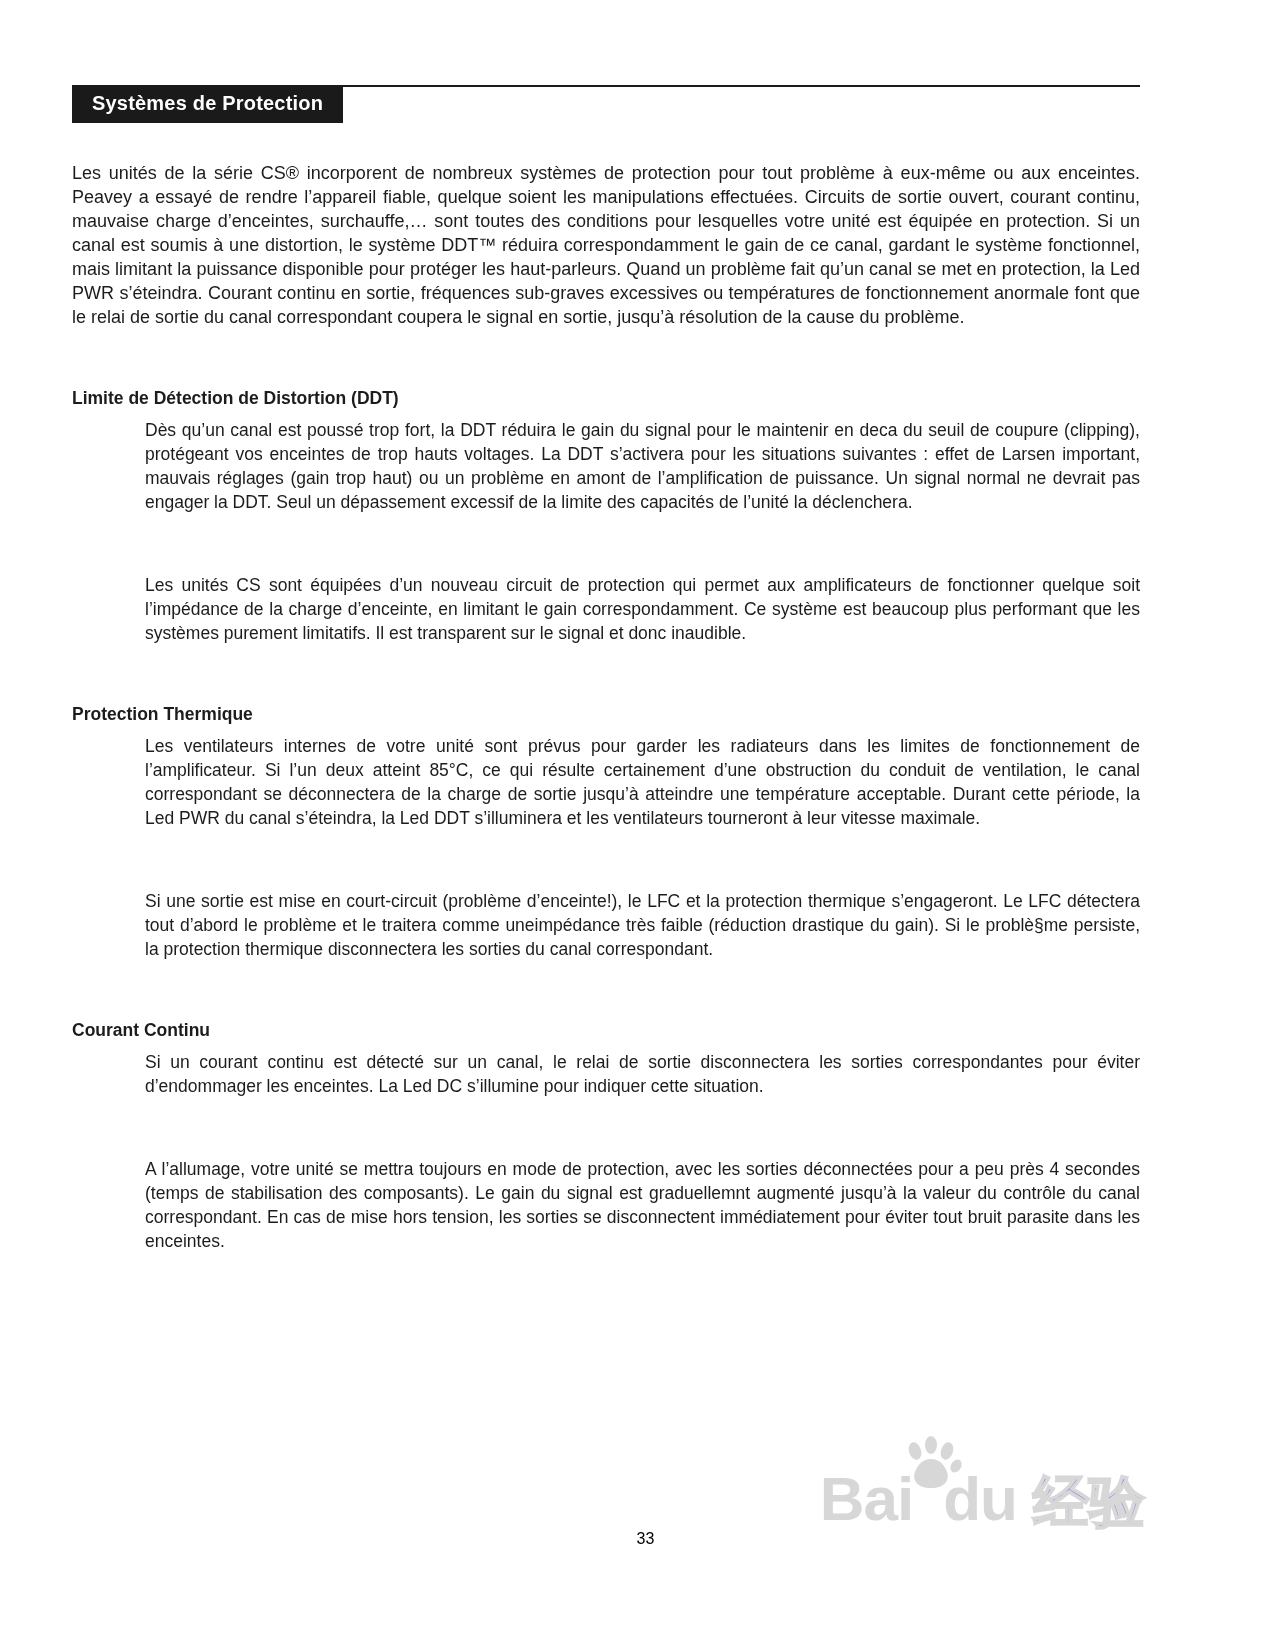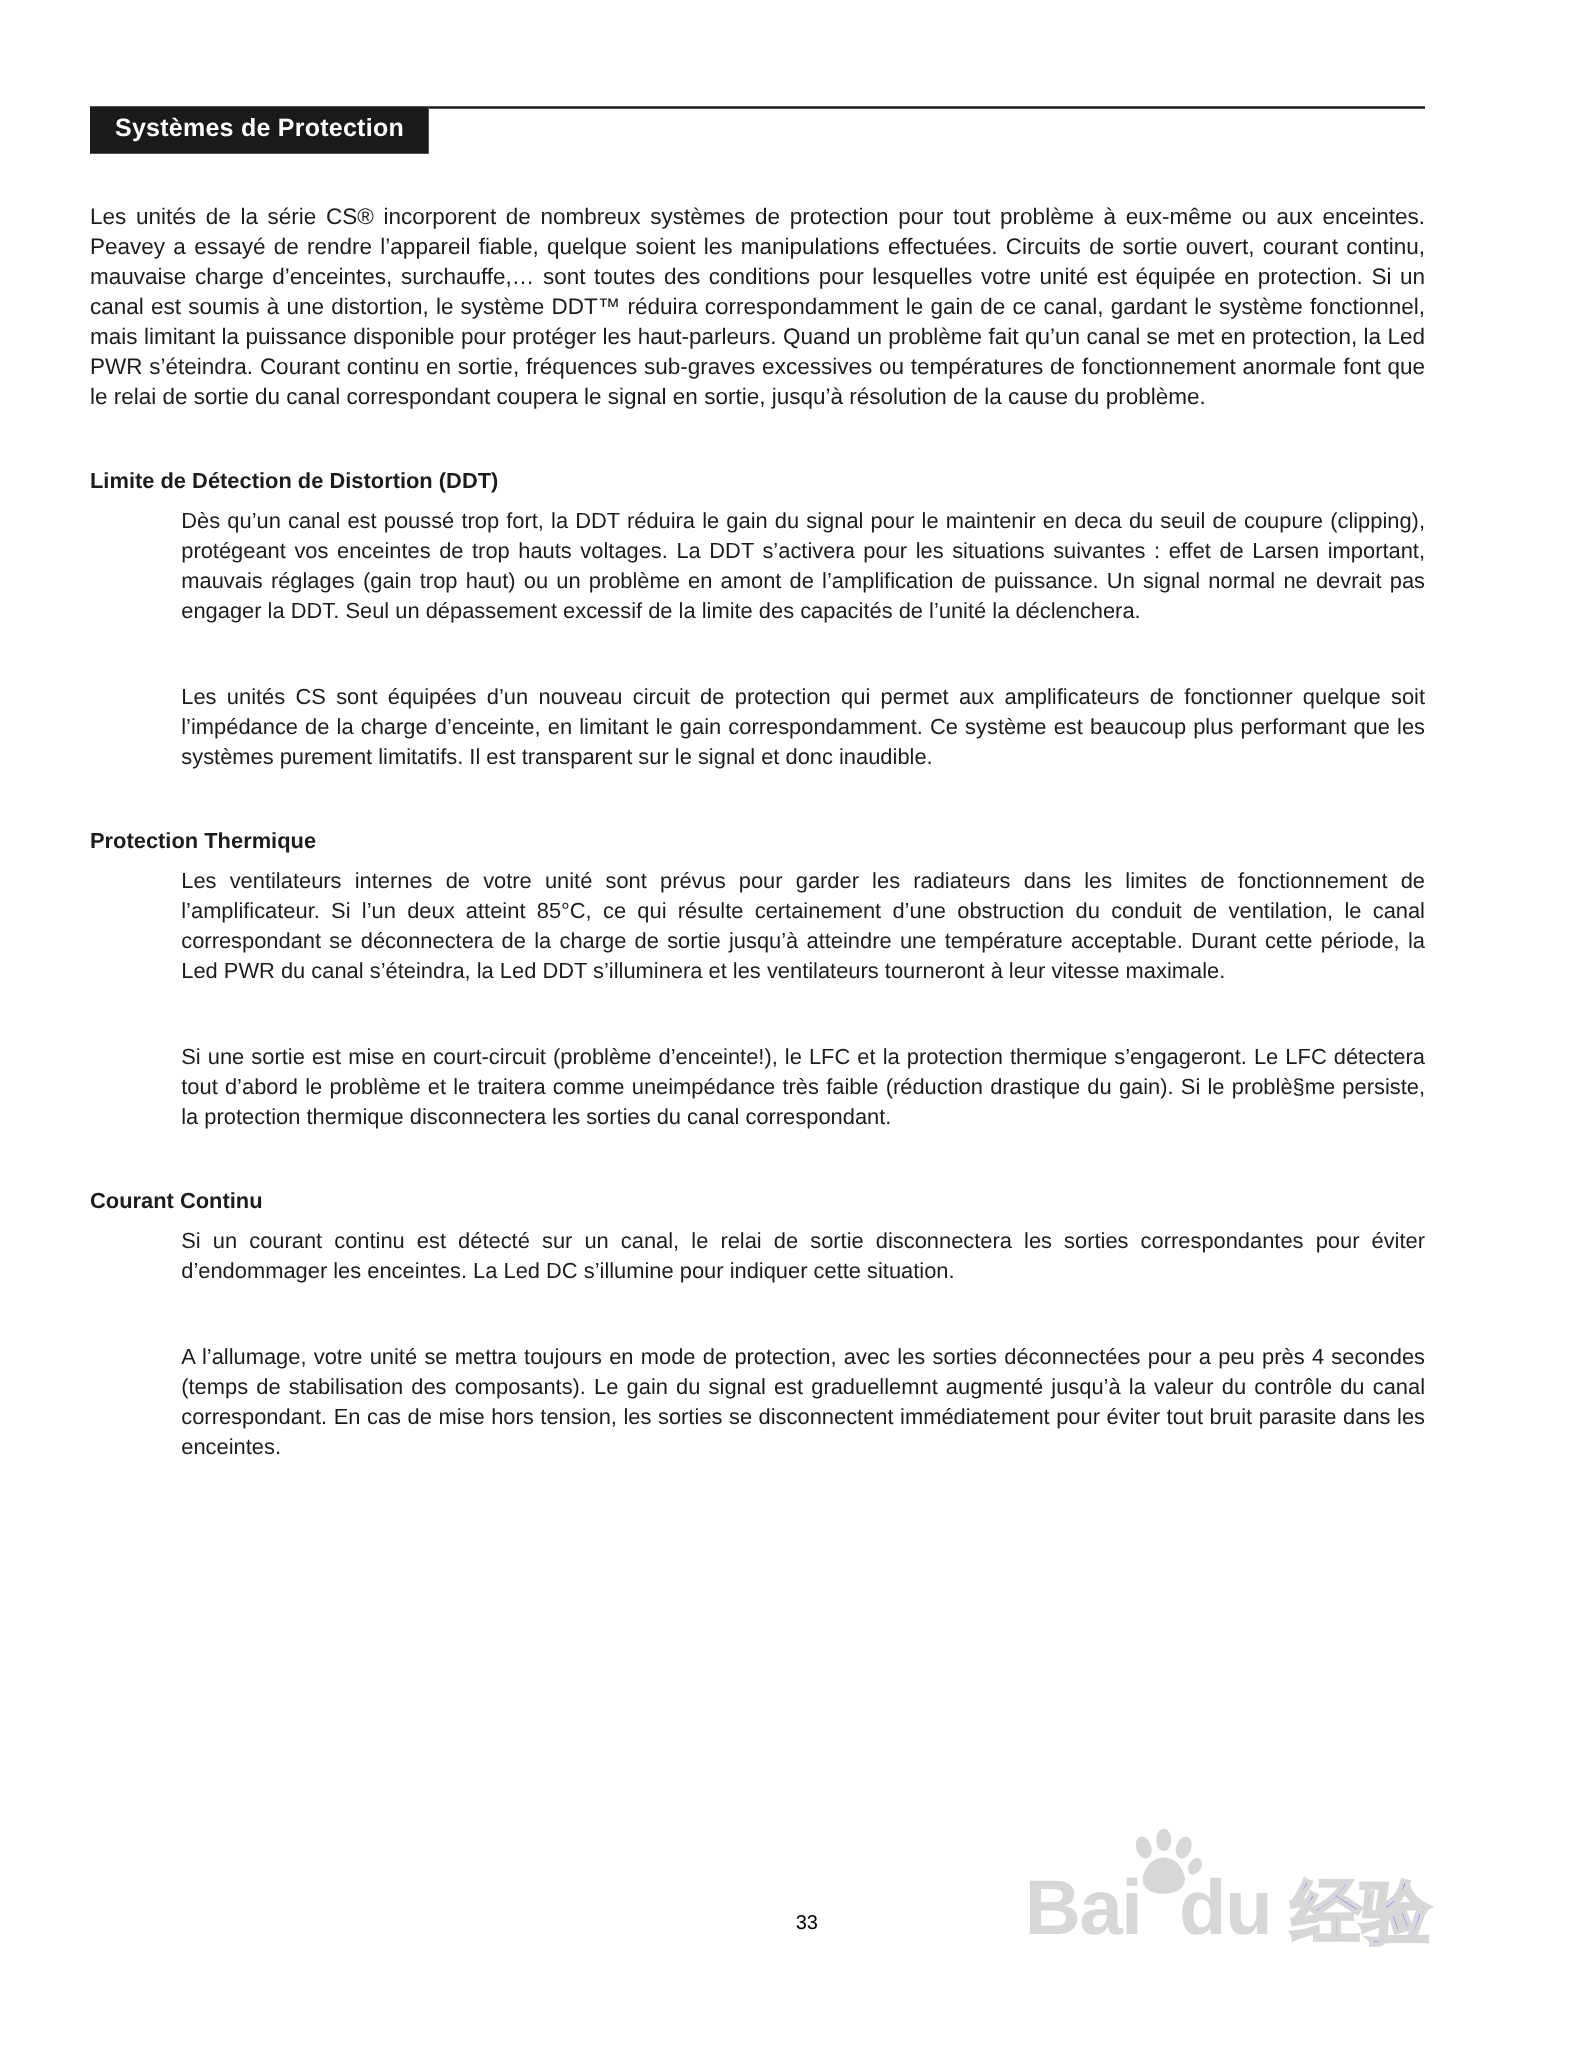--- a/index.html
+++ b/index.html
@@ -39,21 +39,21 @@
     height: 2px;
     background: #1a1a1a;
   }
   
   .intro {
     font-size: 18px;
     line-height: 24px;
     text-align: justify;
     font-weight: 500;
   }
-  .section { margin-top: 45px; }
+  .section { margin-top: 59px; }
   .section-heading {
     font-size: 17.5px;
     font-weight: bold;
     margin-bottom: 9px;
   }
   .section-body {
     font-size: 17.5px;
     line-height: 24px;
     text-align: justify;
     margin-left: 73px;
@@ -66,21 +66,21 @@
     right: 0;
     bottom: 102px;
     text-align: center;
     font-size: 16px;
     color: #000000;
   }
   
   .watermark {
     position: absolute;
     right: 130px;
-    bottom: 92px;
+    bottom: 120px;
     text-align: right;
     color: #d7d7d7;
     user-select: none;
   }
   .wm-logo-row {
     display: flex;
     align-items: flex-end;
     justify-content: flex-end;
     gap: 2px;
     line-height: 1;

